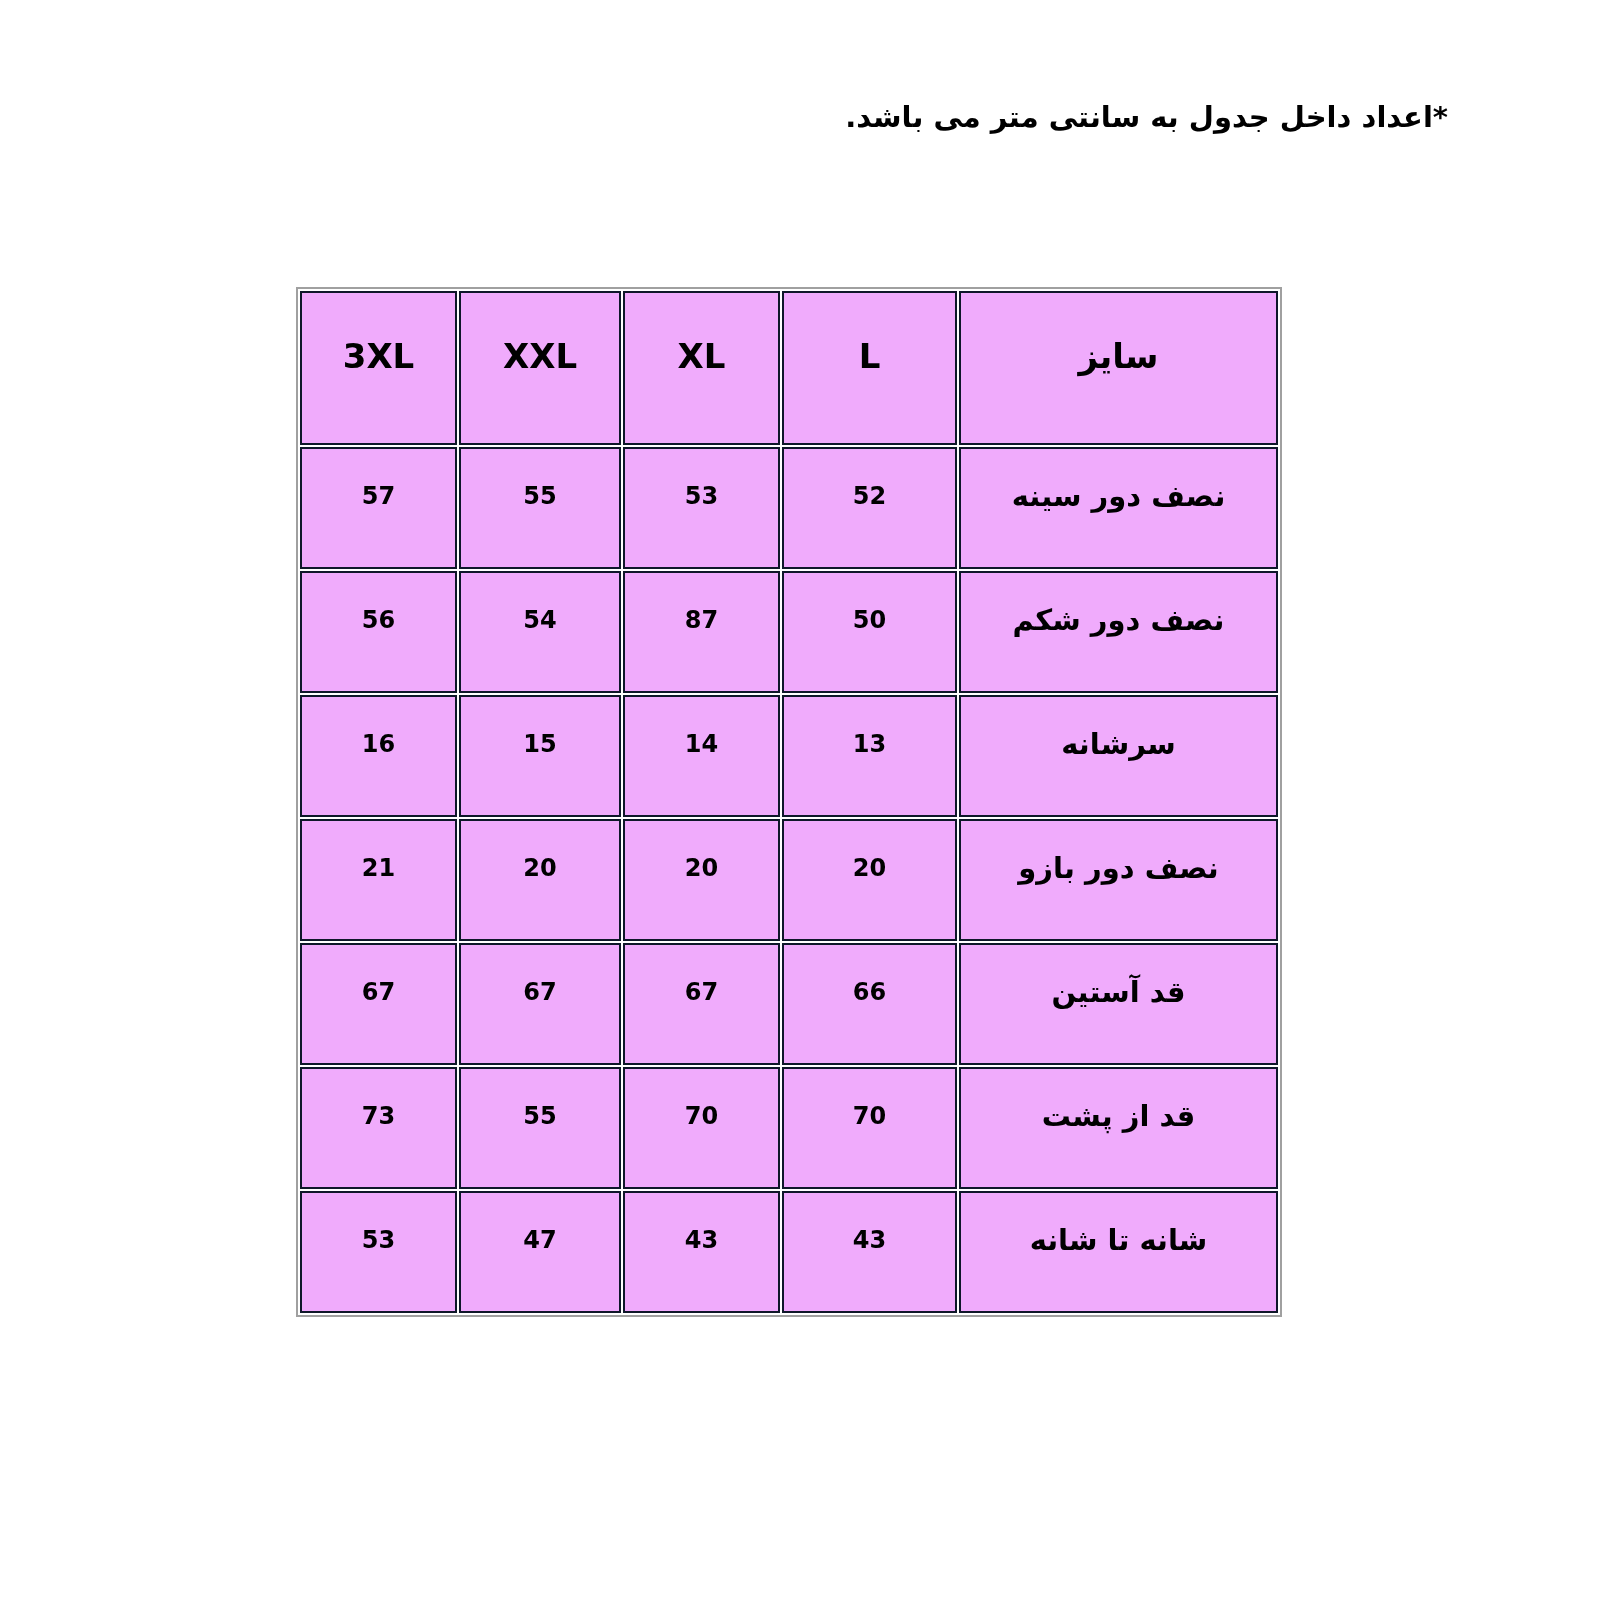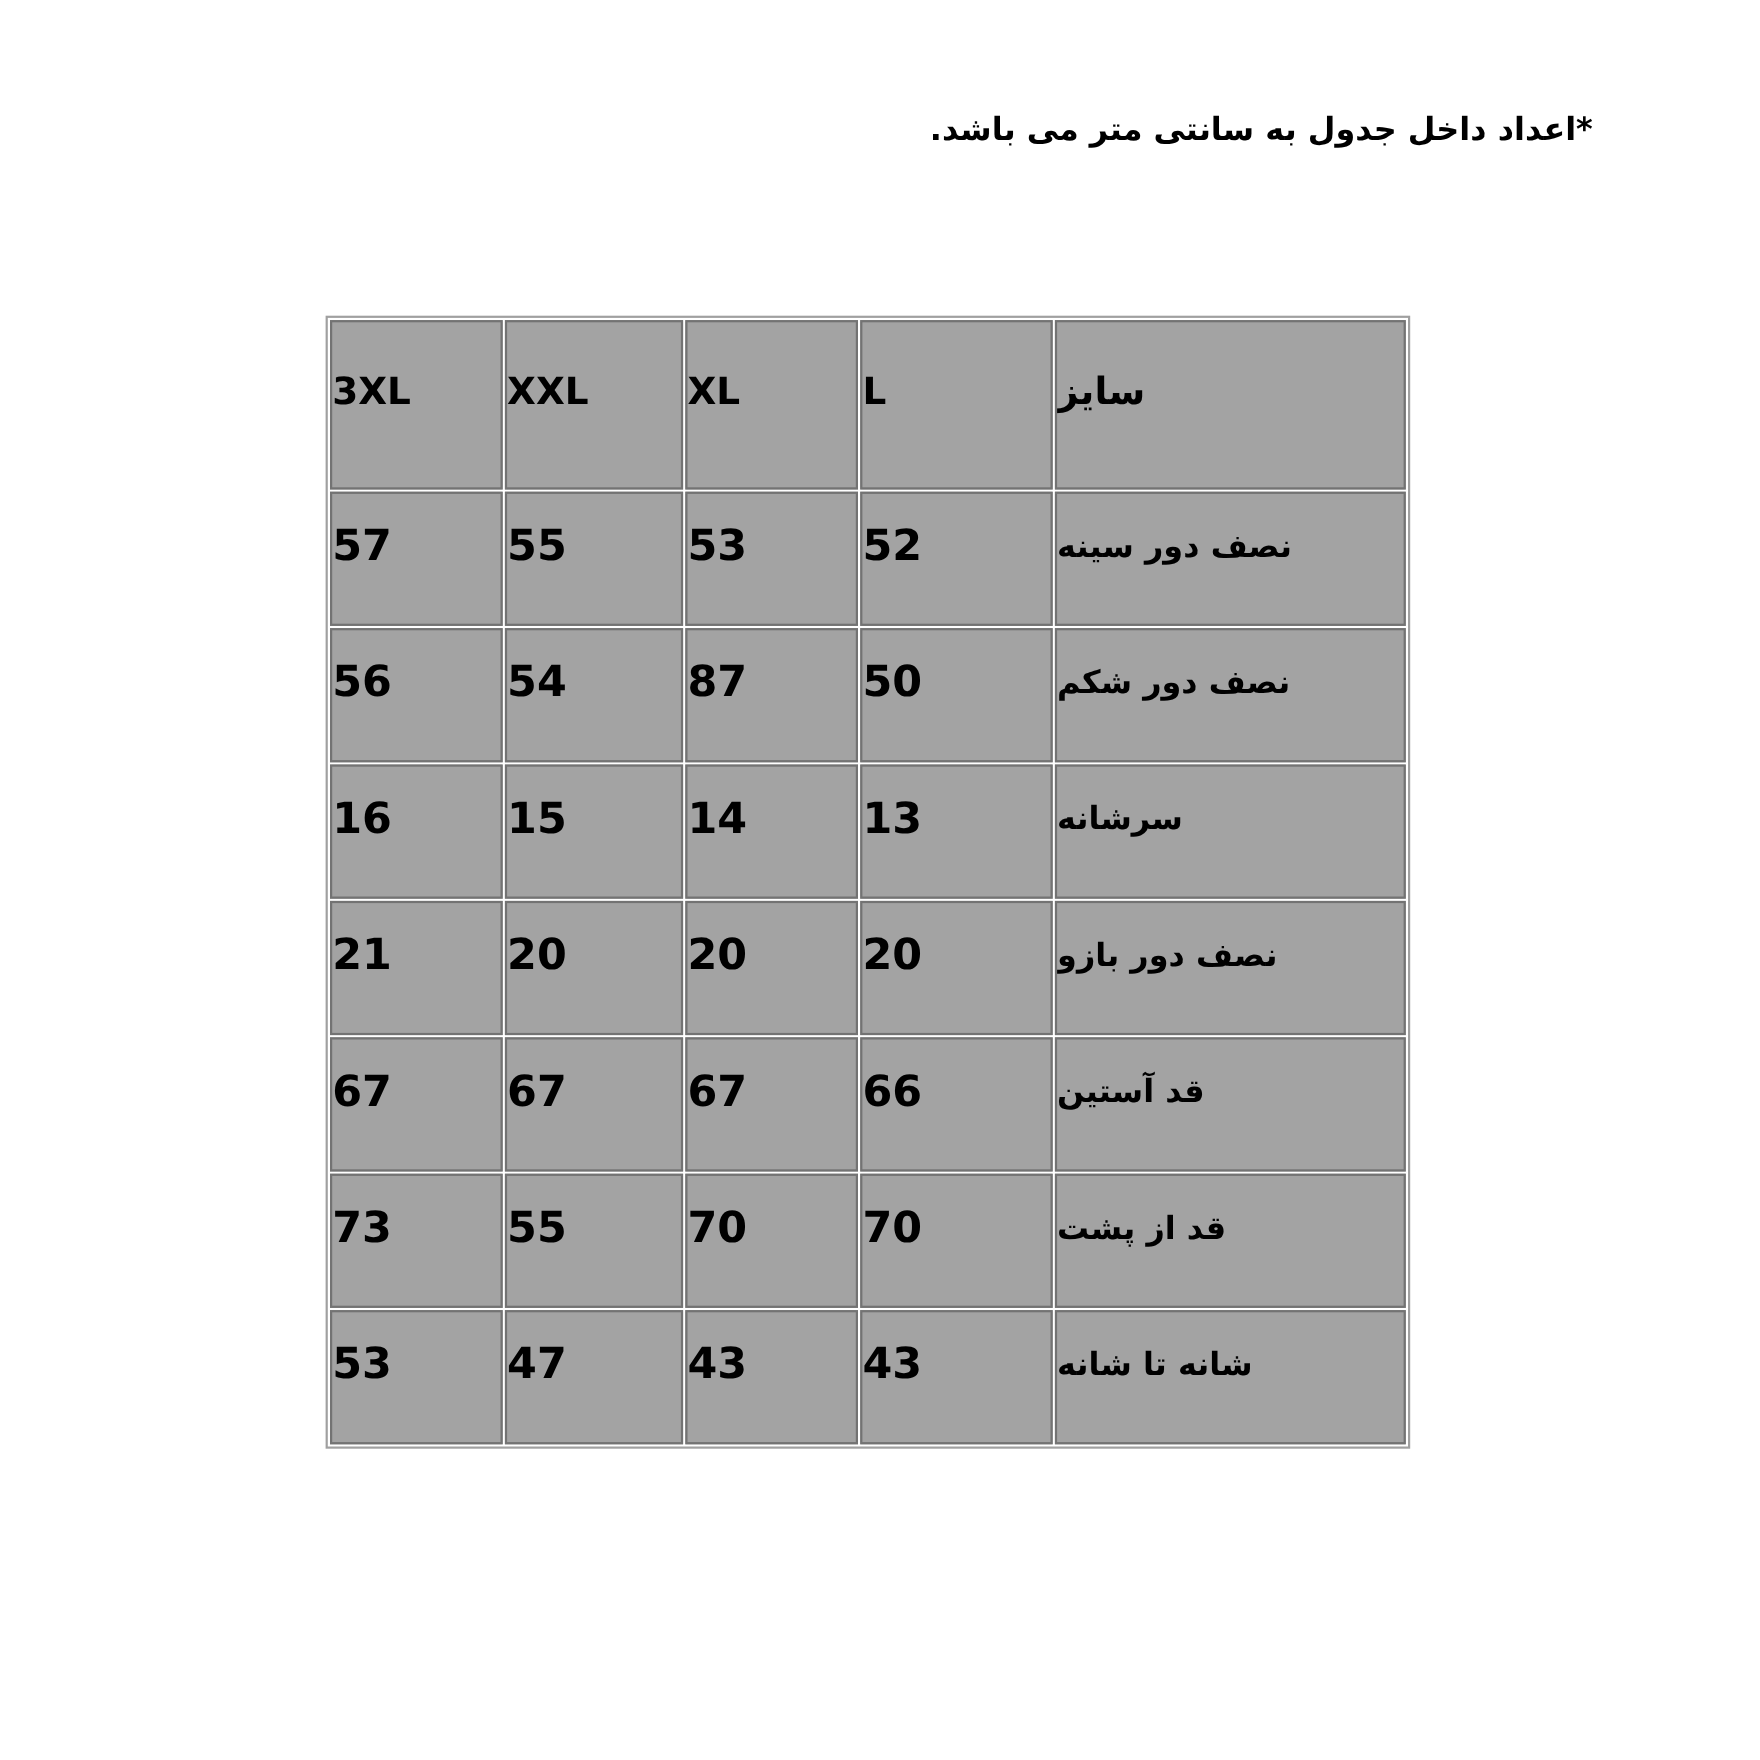--- a/index.html
+++ b/index.html
@@ -35,34 +35,34 @@
     top: 287px;
     left: 296px;
     direction: rtl;
     border-collapse: separate;
     border-spacing: 2px;
     border: 2px solid #a0a0a0;
     table-layout: fixed;
     background: #ffffff;
   }
   .size-table td {
-    border: 2px solid #737373;
-    background: #a3a3a3;
-    text-align: left;
+    border: 2px solid #0f172a;
+    background: #f0abfc;
+    text-align: center;
     vertical-align: middle;
     padding: 0 0 24px 0;
     overflow: hidden;
   }
   .header-row td {
     height: 126px;            
     font-size: 34px;
   }
   .data-row td {
     height: 94px;             
-    font-size: 39px;
+    font-size: 24px;
   }
   .data-row td.row-label {
     font-size: 29px;
   }
   
   .col-size { width: 315px; }
   .col-l    { width: 171px; }
   .col-xl   { width: 153px; }
   .col-xxl  { width: 158px; }
   .col-3xl  { width: 153px; }

